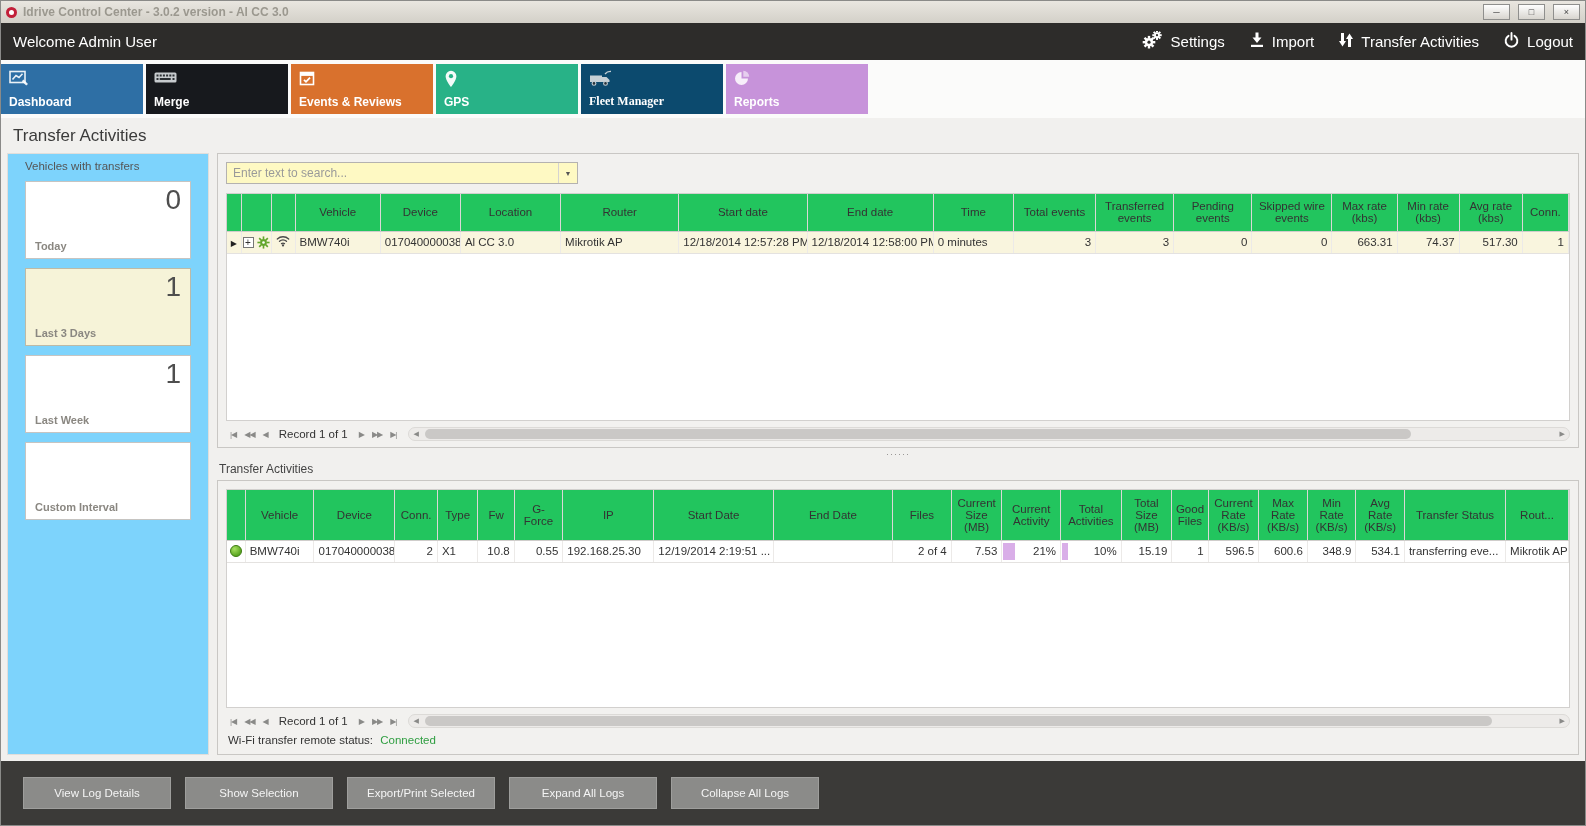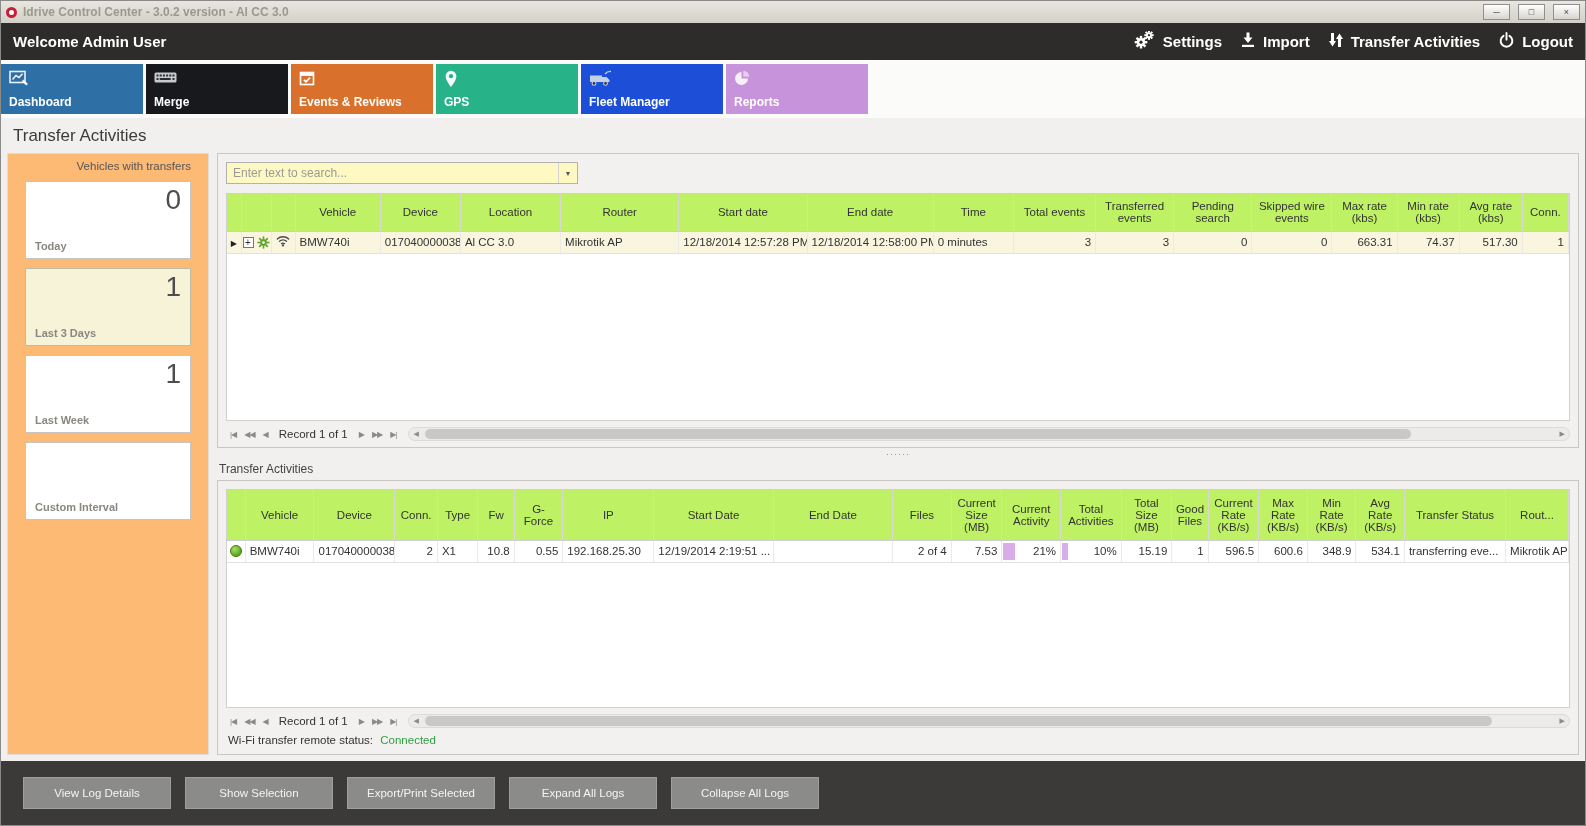--- a/index.html
+++ b/index.html
@@ -7,57 +7,57 @@
   body { font-family:"Liberation Sans","DejaVu Sans",sans-serif; font-size:12px; color:#333; background:#f1f0ee; }
   .window { position:absolute; inset:0; display:flex; flex-direction:column; border:1px solid #8a8a88; background:#f1f0ee; overflow:hidden; }
 
   
   .titlebar { flex:0 0 22px; background:linear-gradient(#e9e6e0,#d3d0c8); display:flex; align-items:center; gap:6px; padding:0 5px; }
   .app-icon { width:11px; height:11px; border:3px solid #c2203a; border-radius:50%; background:#fff; }
   .titlebar .title { flex:1; font-weight:bold; font-size:12px; color:#9b988f; white-space:nowrap; overflow:hidden; }
   .win-btn { width:27px; height:16px; margin-left:2px; border:1px solid #8f8f8d; background:linear-gradient(#fefefe,#d8d5cf); display:flex; align-items:center; justify-content:center; font-size:9px; color:#444; cursor:pointer; }
 
   
-  .topbar { flex:0 0 37px; background:#2d2c2a; color:#fff; display:flex; align-items:center; padding:0 12px; font-size:15px;font-weight:bold; }
-  .topbar .actions { margin-left:auto; display:flex; align-items:center; gap:18px; }
+  .topbar { flex:0 0 37px; background:#2d2c2a; color:#fff; display:flex; align-items:center; padding:0 12px; font-size:15px; }
+  .topbar .actions { margin-left:auto; display:flex; align-items:center; gap:24px; }
   .action { display:flex; align-items:center; gap:7px; cursor:pointer; white-space:nowrap; }
 
   
   .tiles { flex:0 0 58px; background:#fbfbfa; display:flex; gap:3px; padding:4px 0; }
   .tile { width:142px; height:50px; position:relative; color:#fff; cursor:pointer; }
   .tile .t-icon { position:absolute; left:8px; top:6px; }
   .tile .t-label { position:absolute; left:8px; bottom:5px; font-weight:bold; font-size:12px; white-space:nowrap; }
 
   .page-title { flex:0 0 33px; font-size:17px; color:#3b3b3b; padding:8px 0 0 12px; }
 
   
   .content { flex:1 1 auto; display:flex; gap:8px; padding:2px 6px 6px 6px; min-height:0; }
 
   
-  .sidebar { flex:0 0 202px; background:#fdba74; border:1px solid #e0dedb; padding:6px 17px 24px 17px;text-align:right; }
+  .sidebar { flex:0 0 202px; background:#7dd3fc; border:1px solid #e0dedb; padding:6px 17px 24px 17px; }
   .sidebar-title { font-size:11.5px; color:#555; margin-bottom:4px; }
   .card { position:relative; height:78px; margin-top:9px; background:#fff; border:1px solid #c6c4c1; cursor:pointer; }
   .card.selected { background:#f6f3d8; border-color:#bdbaa6; }
   .card .num { position:absolute; top:2px; right:9px; font-size:28px; color:#4e4e4e; }
   .card .lbl { position:absolute; left:9px; bottom:6px; font-size:11px; font-weight:bold; color:#8a8781; }
 
   
   .main { flex:1 1 auto; display:flex; flex-direction:column; min-width:0; min-height:0; }
   .group { display:flex; flex-direction:column; flex:1 1 0; min-height:0; }
   .group-title { font-size:12px; color:#444; padding:2px 0 4px 2px; }
   .group-box { flex:1; border:1px solid #c9c7c4; background:#f2f1ef; padding:8px 8px 4px 8px; display:flex; flex-direction:column; min-height:0; }
 
   .search-combo { width:352px; height:22px; background:#fef9c3; border:1px solid #b4b2b0; display:flex; align-items:center; margin-bottom:9px; flex:0 0 auto; }
   .search-combo input { flex:1; border:none; outline:none; padding:0 6px; font-size:12px; color:#333; background:transparent; font-family:inherit; }
   .search-combo input::placeholder { color:#9a9a9a; }
   .dd-btn { width:19px; height:100%; border-left:1px solid #d5d3d1; display:flex; align-items:center; justify-content:center; font-size:7px; color:#555; cursor:pointer; }
 
   .grid { flex:1 1 auto; background:#fff; border:1px solid #d2d0ce; overflow:hidden; min-height:0; }
   table.dx { border-collapse:collapse; table-layout:fixed; width:100%; font-size:11.5px; }
-  .dx th { background:#bef264; border-right:1px solid #dad8d6; border-bottom:1px solid #cfcdcb; font-weight:normal; color:#333; text-align:center; padding:2px 3px; vertical-align:middle; cursor:pointer;margin-left:15px; }
+  .dx th { background:#22c55e; border-right:1px solid #dad8d6; border-bottom:1px solid #cfcdcb; font-weight:normal; color:#333; text-align:center; padding:2px 3px; vertical-align:middle; cursor:pointer;margin-left:15px; }
   .logs-table th { height:37px; }
   .act-table th { height:50px; }
   .dx td { border-right:1px solid #eceae8; border-bottom:1px solid #e4e2e0; padding:2px 4px; height:22px; white-space:nowrap; overflow:hidden; vertical-align:middle; }
   tr.selrow td { background:#f9f5de; }
   td.r { text-align:right; } td.l { text-align:left; } td.c { text-align:center; padding:0 1px; }
   .expand-arrow { font-size:8px; color:#222; }
   .plusbox { display:inline-block; width:11px; height:11px; border:1px solid #777; background:#fff; font-size:10px; line-height:9px; text-align:center; color:#333; vertical-align:middle; }
   td.prog { position:relative; }
   .pbar { position:absolute; left:1px; top:2px; bottom:2px; background:#d9aee8; }
   .ptext { position:relative; display:block; text-align:right; }
@@ -187,21 +187,21 @@
           </svg></span>
       <span class="t-label">Events &amp; Reviews</span>
     </div>
     <div class="tile" style="background: rgb(40, 178, 135);">
       <span class="t-icon"><svg width="14" height="18" viewBox="0 0 14 18">
             <path d="M7 0.8a5.4 5.4 0 0 0-5.4 5.4C1.6 10.2 7 17 7 17s5.4-6.8 5.4-10.8A5.4 5.4 0 0 0 7 0.8z" fill="#fff" opacity="0.95"></path>
             <circle cx="7" cy="6.2" r="2.1" fill="#28b287"></circle>
           </svg></span>
       <span class="t-label">GPS</span>
     </div>
-    <div class="tile" style="background: #1d4ed8;">
+    <div class="tile" style="background: #0c4a6e; font-family: Liberation Serif, serif;">
       <span class="t-icon"><svg width="25" height="17" viewBox="0 0 25 17">
             <g opacity="0.88">
               <path d="M16 4a7 7 0 0 1 6-2.5" fill="none" stroke="#dfe3e5" stroke-width="1.3"></path>
               <rect x="1" y="5.5" width="12" height="6.5" fill="#dfe3e5"></rect>
               <path d="M13 7h4.5l3 3v2H13z" fill="#dfe3e5"></path>
               <circle cx="5" cy="13.4" r="1.9" fill="#2b2f33" stroke="#dfe3e5" stroke-width="1.1"></circle>
               <circle cx="16.5" cy="13.4" r="1.9" fill="#2b2f33" stroke="#dfe3e5" stroke-width="1.1"></circle>
             </g>
           </svg></span>
       <span class="t-label">Fleet Manager</span>
@@ -276,21 +276,21 @@
                   <th></th>
                   <th>Vehicle</th>
                   <th>Device</th>
                   <th>Location</th>
                   <th>Router</th>
                   <th>Start date</th>
                   <th>End date</th>
                   <th>Time</th>
                   <th>Total events</th>
                   <th>Transferred events</th>
-                  <th>Pending search</th>
+                  <th>Pending events</th>
                   <th>Skipped wire events</th>
                   <th>Max rate (kbs)</th>
                   <th>Min rate (kbs)</th>
                   <th>Avg rate (kbs)</th>
                   <th>Conn.</th>
                 </tr>
               </thead>
               <tbody>
                 <tr class="selrow">
                   <td class="c"><span class="expand-arrow">▶</span></td>

